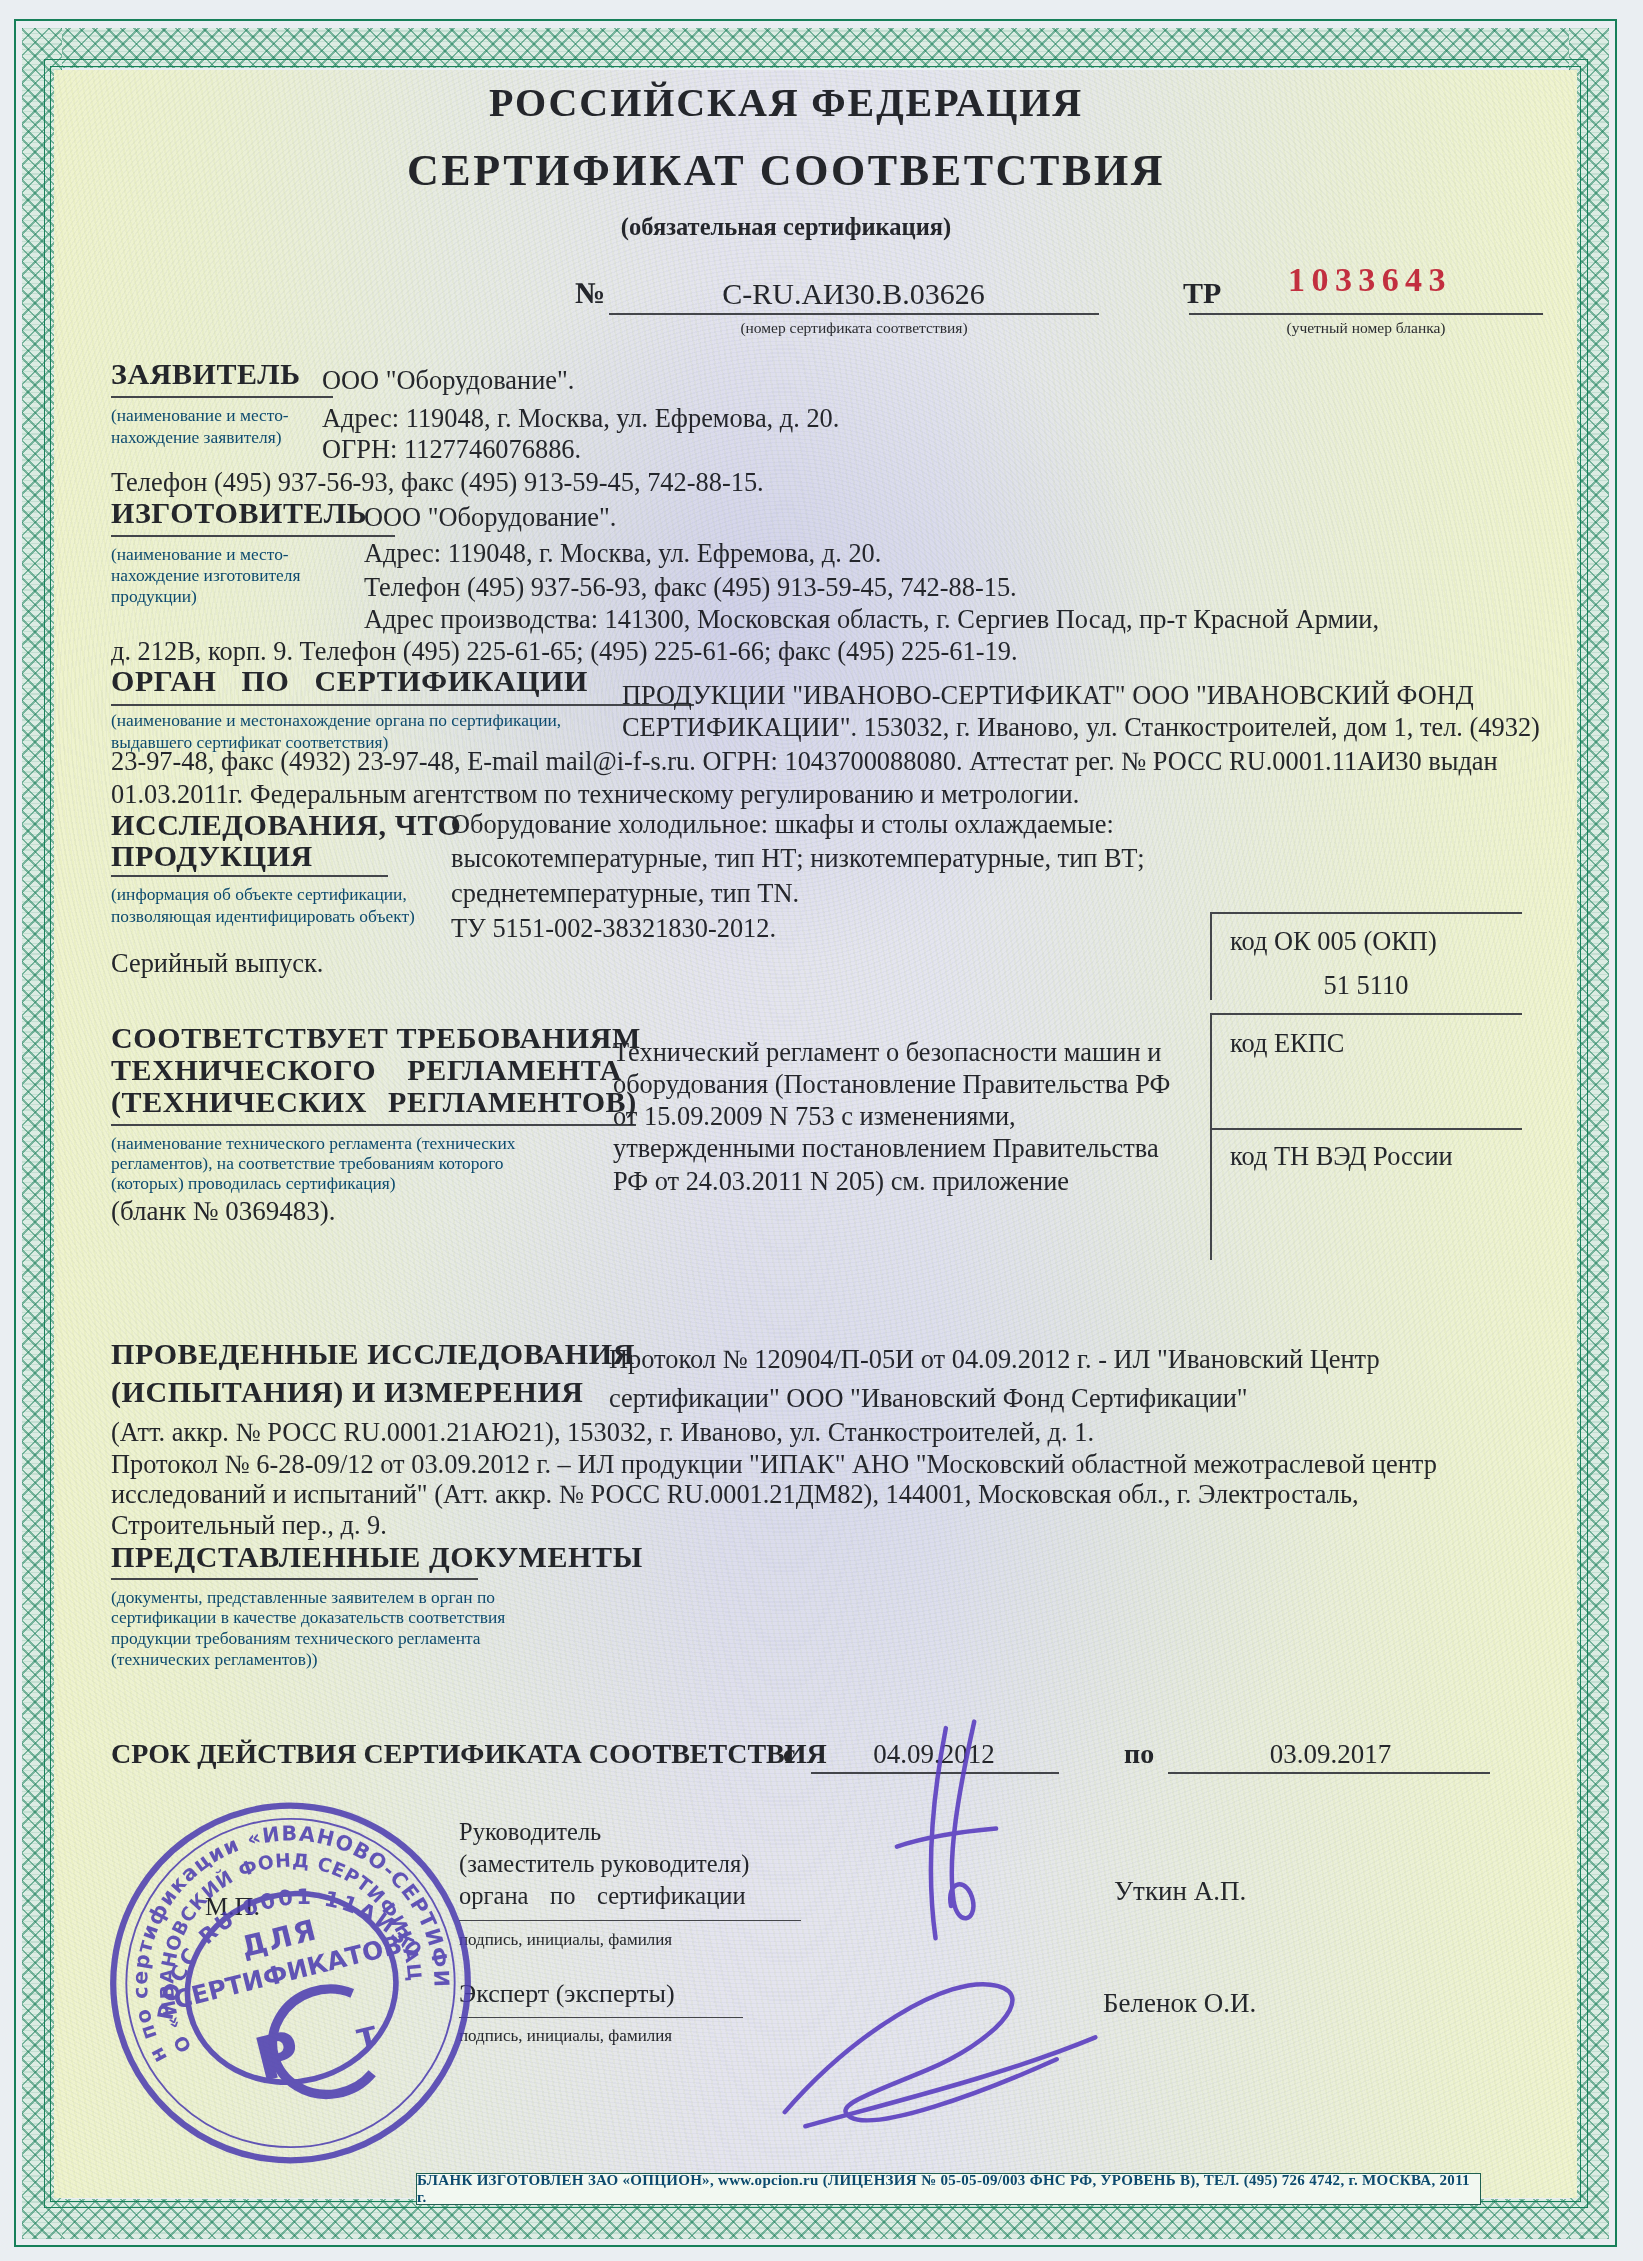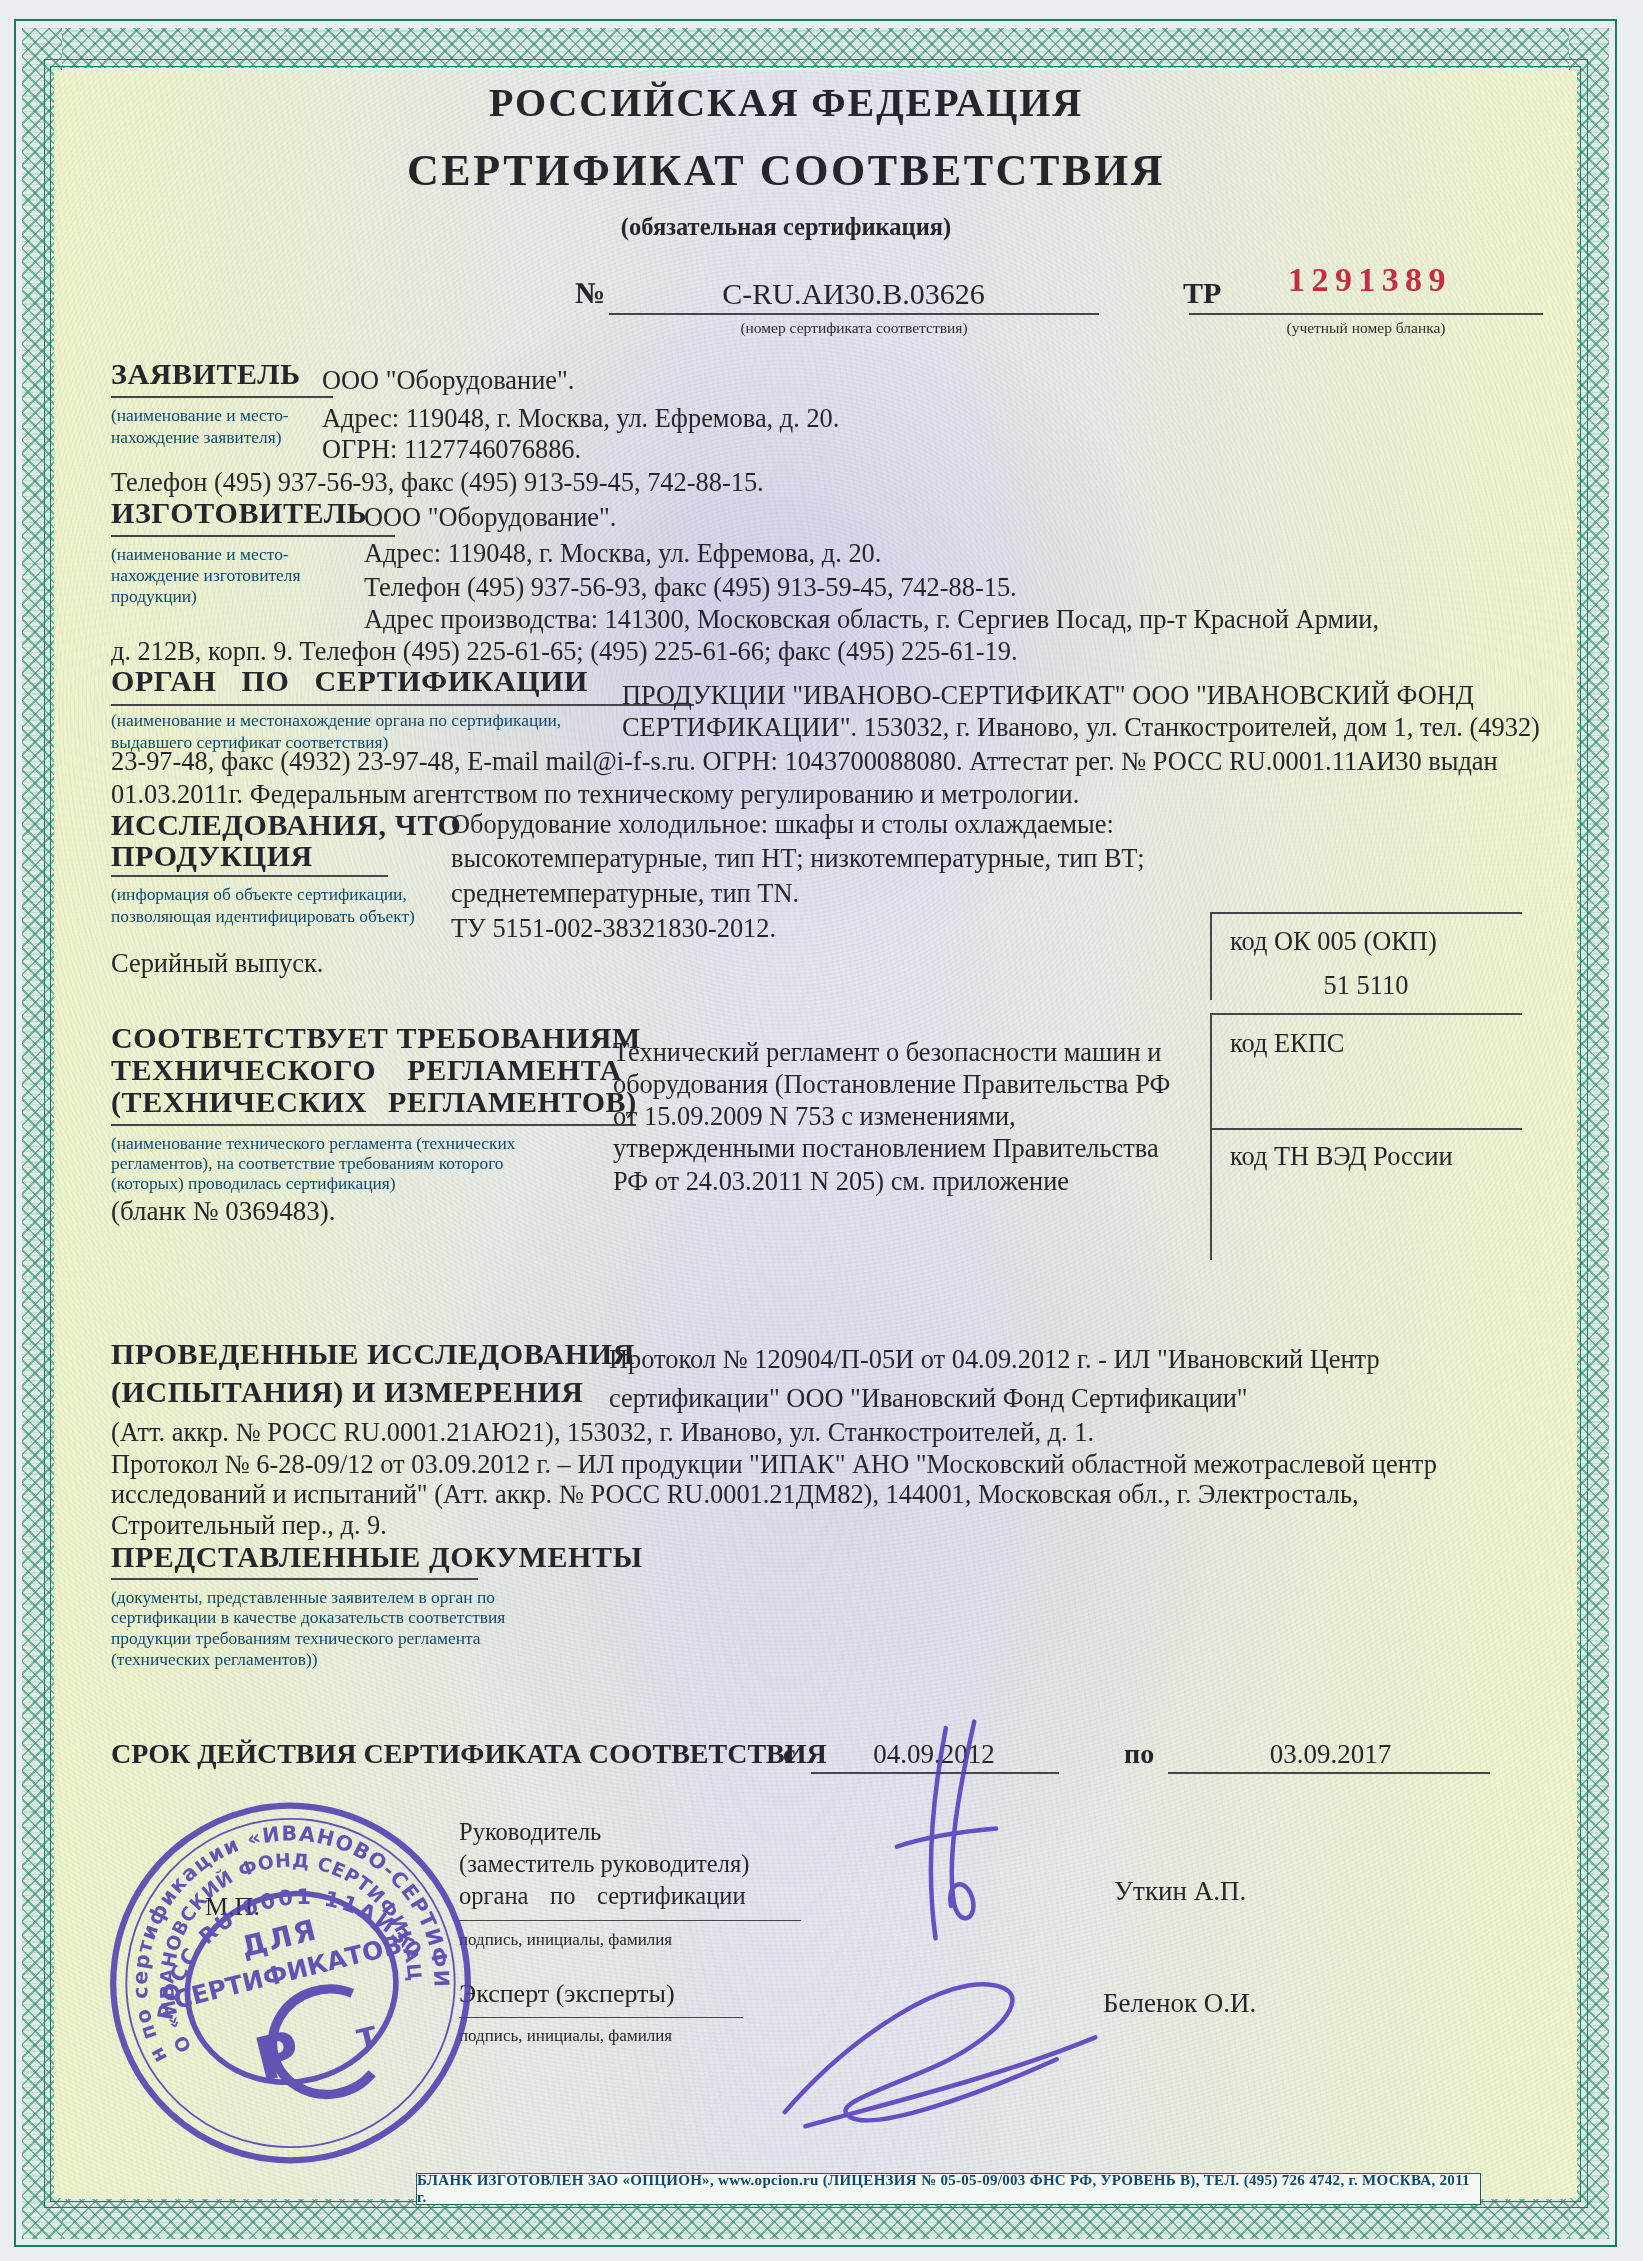--- a/index.html
+++ b/index.html
@@ -61,21 +61,21 @@
   <div class="t b z2" style="left:0;right:71px;top:82px;text-align:center;font-size:40px;letter-spacing:1.9px;">РОССИЙСКАЯ ФЕДЕРАЦИЯ</div>
   <div class="t b z2" style="left:0;right:71px;top:148px;text-align:center;font-size:44px;letter-spacing:2.6px;">СЕРТИФИКАТ СООТВЕТСТВИЯ</div>
   <div class="t b z2" style="left:0;right:71px;top:214px;text-align:center;font-size:24.5px;">(обязательная сертификация)</div>
 
   <div class="t b z2" style="left:575px;top:277px;font-size:30px;">№</div>
   <div class="t z2 center" style="left:612px;width:483px;top:278px;font-size:30px;">C-RU.АИ30.В.03626</div>
   <div class="rule z2" style="left:609px;top:313px;width:490px;"></div>
   <div class="t tiny z2 center" style="left:609px;width:490px;top:320px;">(номер сертификата соответствия)</div>
 
   <div class="t b z2" style="left:1148px;top:277px;font-size:30px;margin-left:35px;">ТР</div>
-  <div class="t b red z2 center" style="left:1199px;width:342px;top:262px;font-size:34px;letter-spacing:6.4px;">1291389</div>
+  <div class="t b red z2 center" style="left:1199px;width:342px;top:262px;font-size:34px;letter-spacing:6.4px;">1033643</div>
   <div class="rule z2" style="left:1189px;top:313px;width:354px;"></div>
   <div class="t tiny z2 center" style="left:1189px;width:354px;top:320px;">(учетный номер бланка)</div>
 
   <div class="t h z2" style="left:111px;top:358px;">ЗАЯВИТЕЛЬ</div>
   <div class="rule z2" style="left:111px;top:396px;width:222px;"></div>
   <div class="t small z2" style="left:111px;top:406px;">(наименование и место-</div>
   <div class="t small z2" style="left:111px;top:428px;">нахождение заявителя)</div>
   <div class="t body z2" style="left:322px;top:367px;">ООО "Оборудование".</div>
   <div class="t body z2" style="left:322px;top:405px;">Адрес: 119048, г. Москва, ул. Ефремова, д. 20.</div>
   <div class="t body z2" style="left:322px;top:436px;">ОГРН: 1127746076886.</div>

